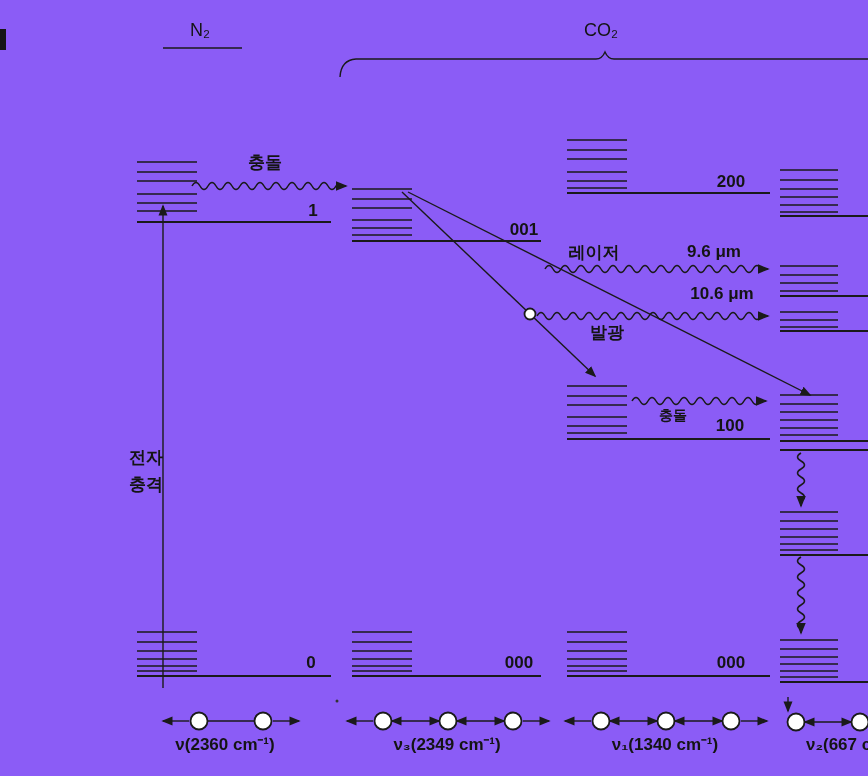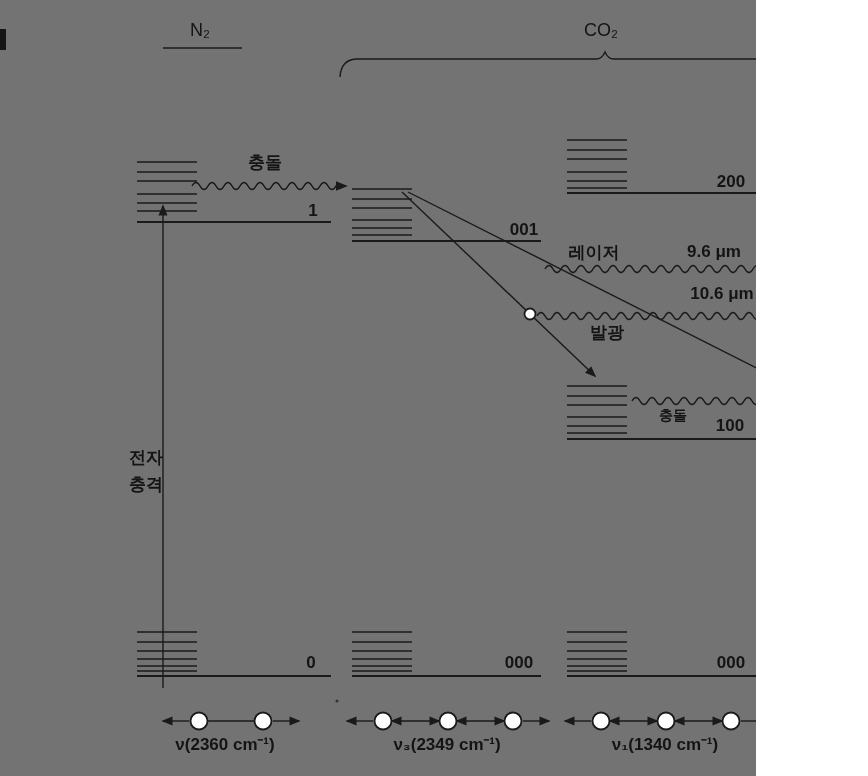--- a/index.html
+++ b/index.html
@@ -1,16 +1,16 @@
 <!DOCTYPE html>
 <html><head>
 <meta charset="utf-8">
 <style>
   html,body { margin:0; padding:0; background:#ffffff; }
-  .stage { width:756px; height:776px; position:relative; background:#737373; overflow:hidden; }
+  .stage { width:868px; height:776px; position:relative; background:#8b5cf6; overflow:hidden; }
   svg { display:block; }
   text { fill:#141414; }
   .hdr  { font:18px "Liberation Sans", sans-serif; }
   .lvl  { font:bold 17px "Liberation Sans", sans-serif; }
   .kr   { font:bold 17px "Liberation Sans", sans-serif; }
   .kr-sm{ font:bold 14px "Liberation Sans", sans-serif; }
   .wl   { font:bold 17px "Liberation Sans", sans-serif; }
   .mode { font:bold 17px "Liberation Sans", sans-serif; }
   .ln   { stroke:#1a1a1a; stroke-width:2.2; }
   .hatch{ stroke:#1a1a1a; stroke-width:1.6; }

